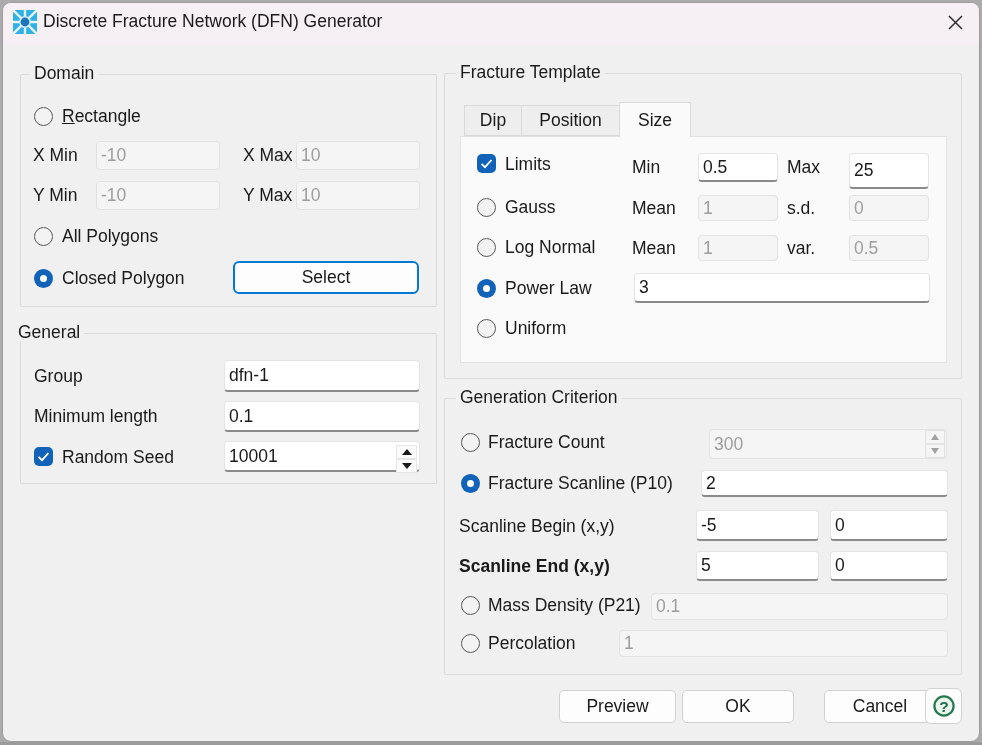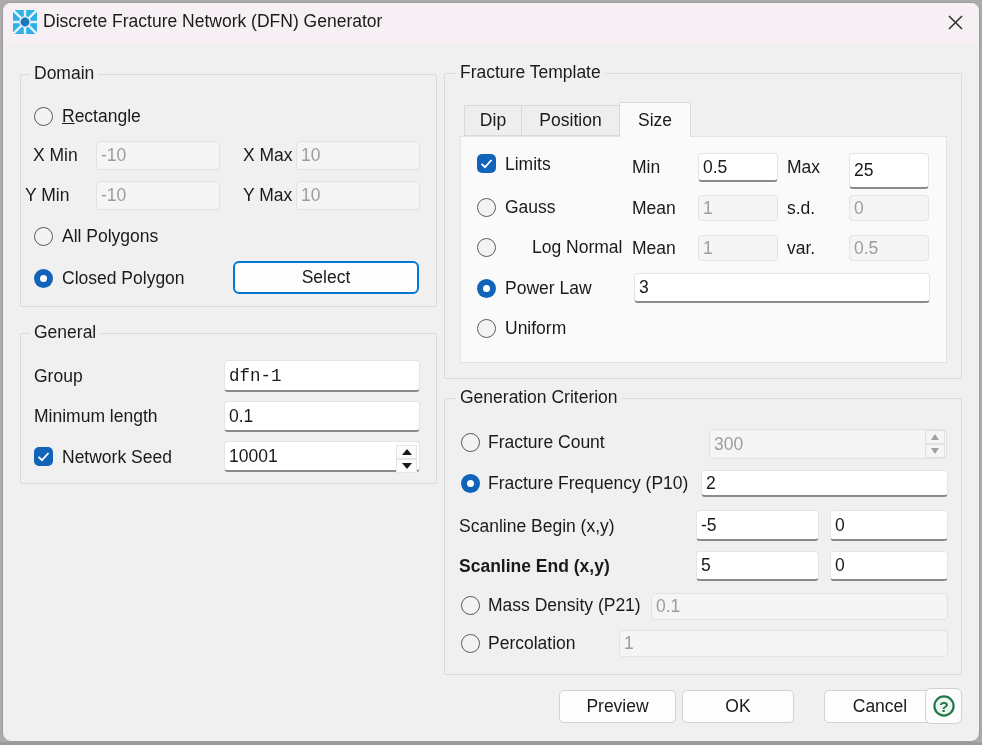--- a/index.html
+++ b/index.html
@@ -43,40 +43,40 @@
 </svg>
 
 <div class="grp" style="left:20px;top:74px;width:417px;height:233px;"></div>
 <div class="gt" style="left:30px;top:65px;">Domain</div>
 <div class="radio" style="left:34px;top:107px;"></div>
 <div class="lbl" style="left:62px;top:107px;"><u>R</u>ectangle</div>
 <div class="lbl" style="left:33px;top:146px;">X Min</div>
 <div class="tfd" style="left:96px;top:141px;width:124px;height:29px;">-10</div>
 <div class="lbl" style="left:243px;top:146px;">X Max</div>
 <div class="tfd" style="left:296px;top:141px;width:124px;height:29px;">10</div>
-<div class="lbl" style="left:25px;top:186px;">Y Min</div>
+<div class="lbl" style="left:33px;top:186px;">Y Min</div>
 <div class="tfd" style="left:96px;top:181px;width:124px;height:29px;">-10</div>
 <div class="lbl" style="left:243px;top:186px;">Y Max</div>
 <div class="tfd" style="left:296px;top:181px;width:124px;height:29px;">10</div>
 <div class="radio" style="left:34px;top:227px;"></div>
 <div class="lbl" style="left:62px;top:227px;">All Polygons</div>
 <div class="radio sel" style="left:34px;top:269px;"></div>
 <div class="lbl" style="left:62px;top:269px;">Closed Polygon</div>
 <div class="btn" style="left:233px;top:261px;width:186px;height:33px;border:2px solid #0078d4;border-radius:6px;">Select</div>
 
 <div class="grp" style="left:20px;top:333px;width:417px;height:151px;"></div>
-<div class="gt" style="left:30px;top:324px;">General</div>
+<div class="gt" style="left:14px;top:324px;">General</div>
 <div class="lbl" style="left:34px;top:367px;">Group</div>
-<div class="tf" style="left:224px;top:360px;width:196px;height:32px;font-family:Liberation Mono, monospace;">dfn-1</div>
+<div class="tf" style="left:224px;top:360px;width:196px;height:32px;">dfn-1</div>
 <div class="lbl" style="left:34px;top:407px;text-align:right;">Minimum length</div>
 <div class="tf" style="left:224px;top:401px;width:196px;height:31px;">0.1</div>
 <div class="cb" style="left:34px;top:447px;"><svg width="19" height="19" viewBox="0 0 19 19">
       <path d="M4.5 9.8 L8 13.2 L14.5 6" stroke="#fff" stroke-width="1.8" fill="none"></path>
     </svg></div>
-<div class="lbl" style="left:62px;top:448px;">Network Seed</div>
+<div class="lbl" style="left:62px;top:448px;">Random Seed</div>
 <div class="tf" style="left:224px;top:441px;width:196px;height:31px;">10001</div>
 <div class="abs" style="left:396px;top:445px;width:21px;height:14px;background:#fcfcfc;border:1px solid #e6e6e6;display:flex;align-items:center;justify-content:center;">
     <span style="width:0;height:0;border-left:5px solid transparent;border-right:5px solid transparent;border-bottom:6px solid #1a1a1a;"></span>
   </div>
 <div class="abs" style="left:396px;top:459px;width:21px;height:14px;background:#fcfcfc;border:1px solid #e6e6e6;display:flex;align-items:center;justify-content:center;">
     <span style="width:0;height:0;border-left:5px solid transparent;border-right:5px solid transparent;border-top:6px solid #1a1a1a;"></span>
   </div>
 
 <div class="grp" style="left:444px;top:73px;width:518px;height:306px;"></div>
 <div class="gt" style="left:456px;top:64px;">Fracture Template</div>
@@ -92,21 +92,21 @@
 <div class="tf" style="left:698px;top:153px;width:80px;height:29px;">0.5</div>
 <div class="lbl" style="left:787px;top:158px;">Max</div>
 <div class="tf" style="left:849px;top:153px;width:80px;height:36px;">25</div>
 <div class="radio" style="left:477px;top:198px;"></div>
 <div class="lbl" style="left:505px;top:198px;">Gauss</div>
 <div class="lbl" style="left:632px;top:199px;">Mean</div>
 <div class="tfd" style="left:698px;top:195px;width:80px;height:26px;">1</div>
 <div class="lbl" style="left:787px;top:199px;">s.d.</div>
 <div class="tfd" style="left:849px;top:195px;width:80px;height:26px;">0</div>
 <div class="radio" style="left:477px;top:238px;"></div>
-<div class="lbl" style="left:505px;top:238px;margin-left:27px;">Log Normal</div>
+<div class="lbl" style="left:505px;top:238px;">Log Normal</div>
 <div class="lbl" style="left:632px;top:239px;">Mean</div>
 <div class="tfd" style="left:698px;top:235px;width:80px;height:26px;">1</div>
 <div class="lbl" style="left:787px;top:239px;">var.</div>
 <div class="tfd" style="left:849px;top:235px;width:80px;height:26px;">0.5</div>
 <div class="radio sel" style="left:477px;top:279px;"></div>
 <div class="lbl" style="left:505px;top:279px;text-align:right;">Power Law</div>
 <div class="tf" style="left:634px;top:273px;width:296px;height:30px;">3</div>
 <div class="radio" style="left:477px;top:319px;"></div>
 <div class="lbl" style="left:505px;top:319px;">Uniform</div>
 
@@ -115,21 +115,21 @@
 <div class="radio" style="left:461px;top:433px;"></div>
 <div class="lbl" style="left:488px;top:433px;">Fracture Count</div>
 <div class="tfd" style="left:709px;top:429px;width:238px;height:30px;">300</div>
 <div class="abs" style="left:925px;top:430px;width:20px;height:14px;background:#f5f5f5;border:1px solid #e2e2e2;display:flex;align-items:center;justify-content:center;">
     <span style="width:0;height:0;border-left:4px solid transparent;border-right:4px solid transparent;border-bottom:6px solid #a2a2a2;"></span>
   </div>
 <div class="abs" style="left:925px;top:444px;width:20px;height:14px;background:#f5f5f5;border:1px solid #e2e2e2;display:flex;align-items:center;justify-content:center;">
     <span style="width:0;height:0;border-left:4px solid transparent;border-right:4px solid transparent;border-top:6px solid #a2a2a2;"></span>
   </div>
 <div class="radio sel" style="left:461px;top:474px;"></div>
-<div class="lbl" style="left:488px;top:474px;">Fracture Frequency (P10)</div>
+<div class="lbl" style="left:488px;top:474px;">Fracture Scanline (P10)</div>
 <div class="tf" style="left:701px;top:470px;width:247px;height:27px;">2</div>
 <div class="lbl" style="left:459px;top:517px;text-align:right;">Scanline Begin (x,y)</div>
 <div class="tf" style="left:696px;top:510px;width:123px;height:31px;">-5</div>
 <div class="tf" style="left:830px;top:510px;width:118px;height:31px;">0</div>
 <div class="lbl" style="left:459px;top:557px;font-weight:bold;">Scanline End (x,y)</div>
 <div class="tf" style="left:696px;top:551px;width:123px;height:30px;">5</div>
 <div class="tf" style="left:830px;top:551px;width:118px;height:30px;">0</div>
 <div class="radio" style="left:461px;top:596px;"></div>
 <div class="lbl" style="left:488px;top:596px;">Mass Density (P21)</div>
 <div class="tfd" style="left:651px;top:593px;width:297px;height:27px;">0.1</div>

